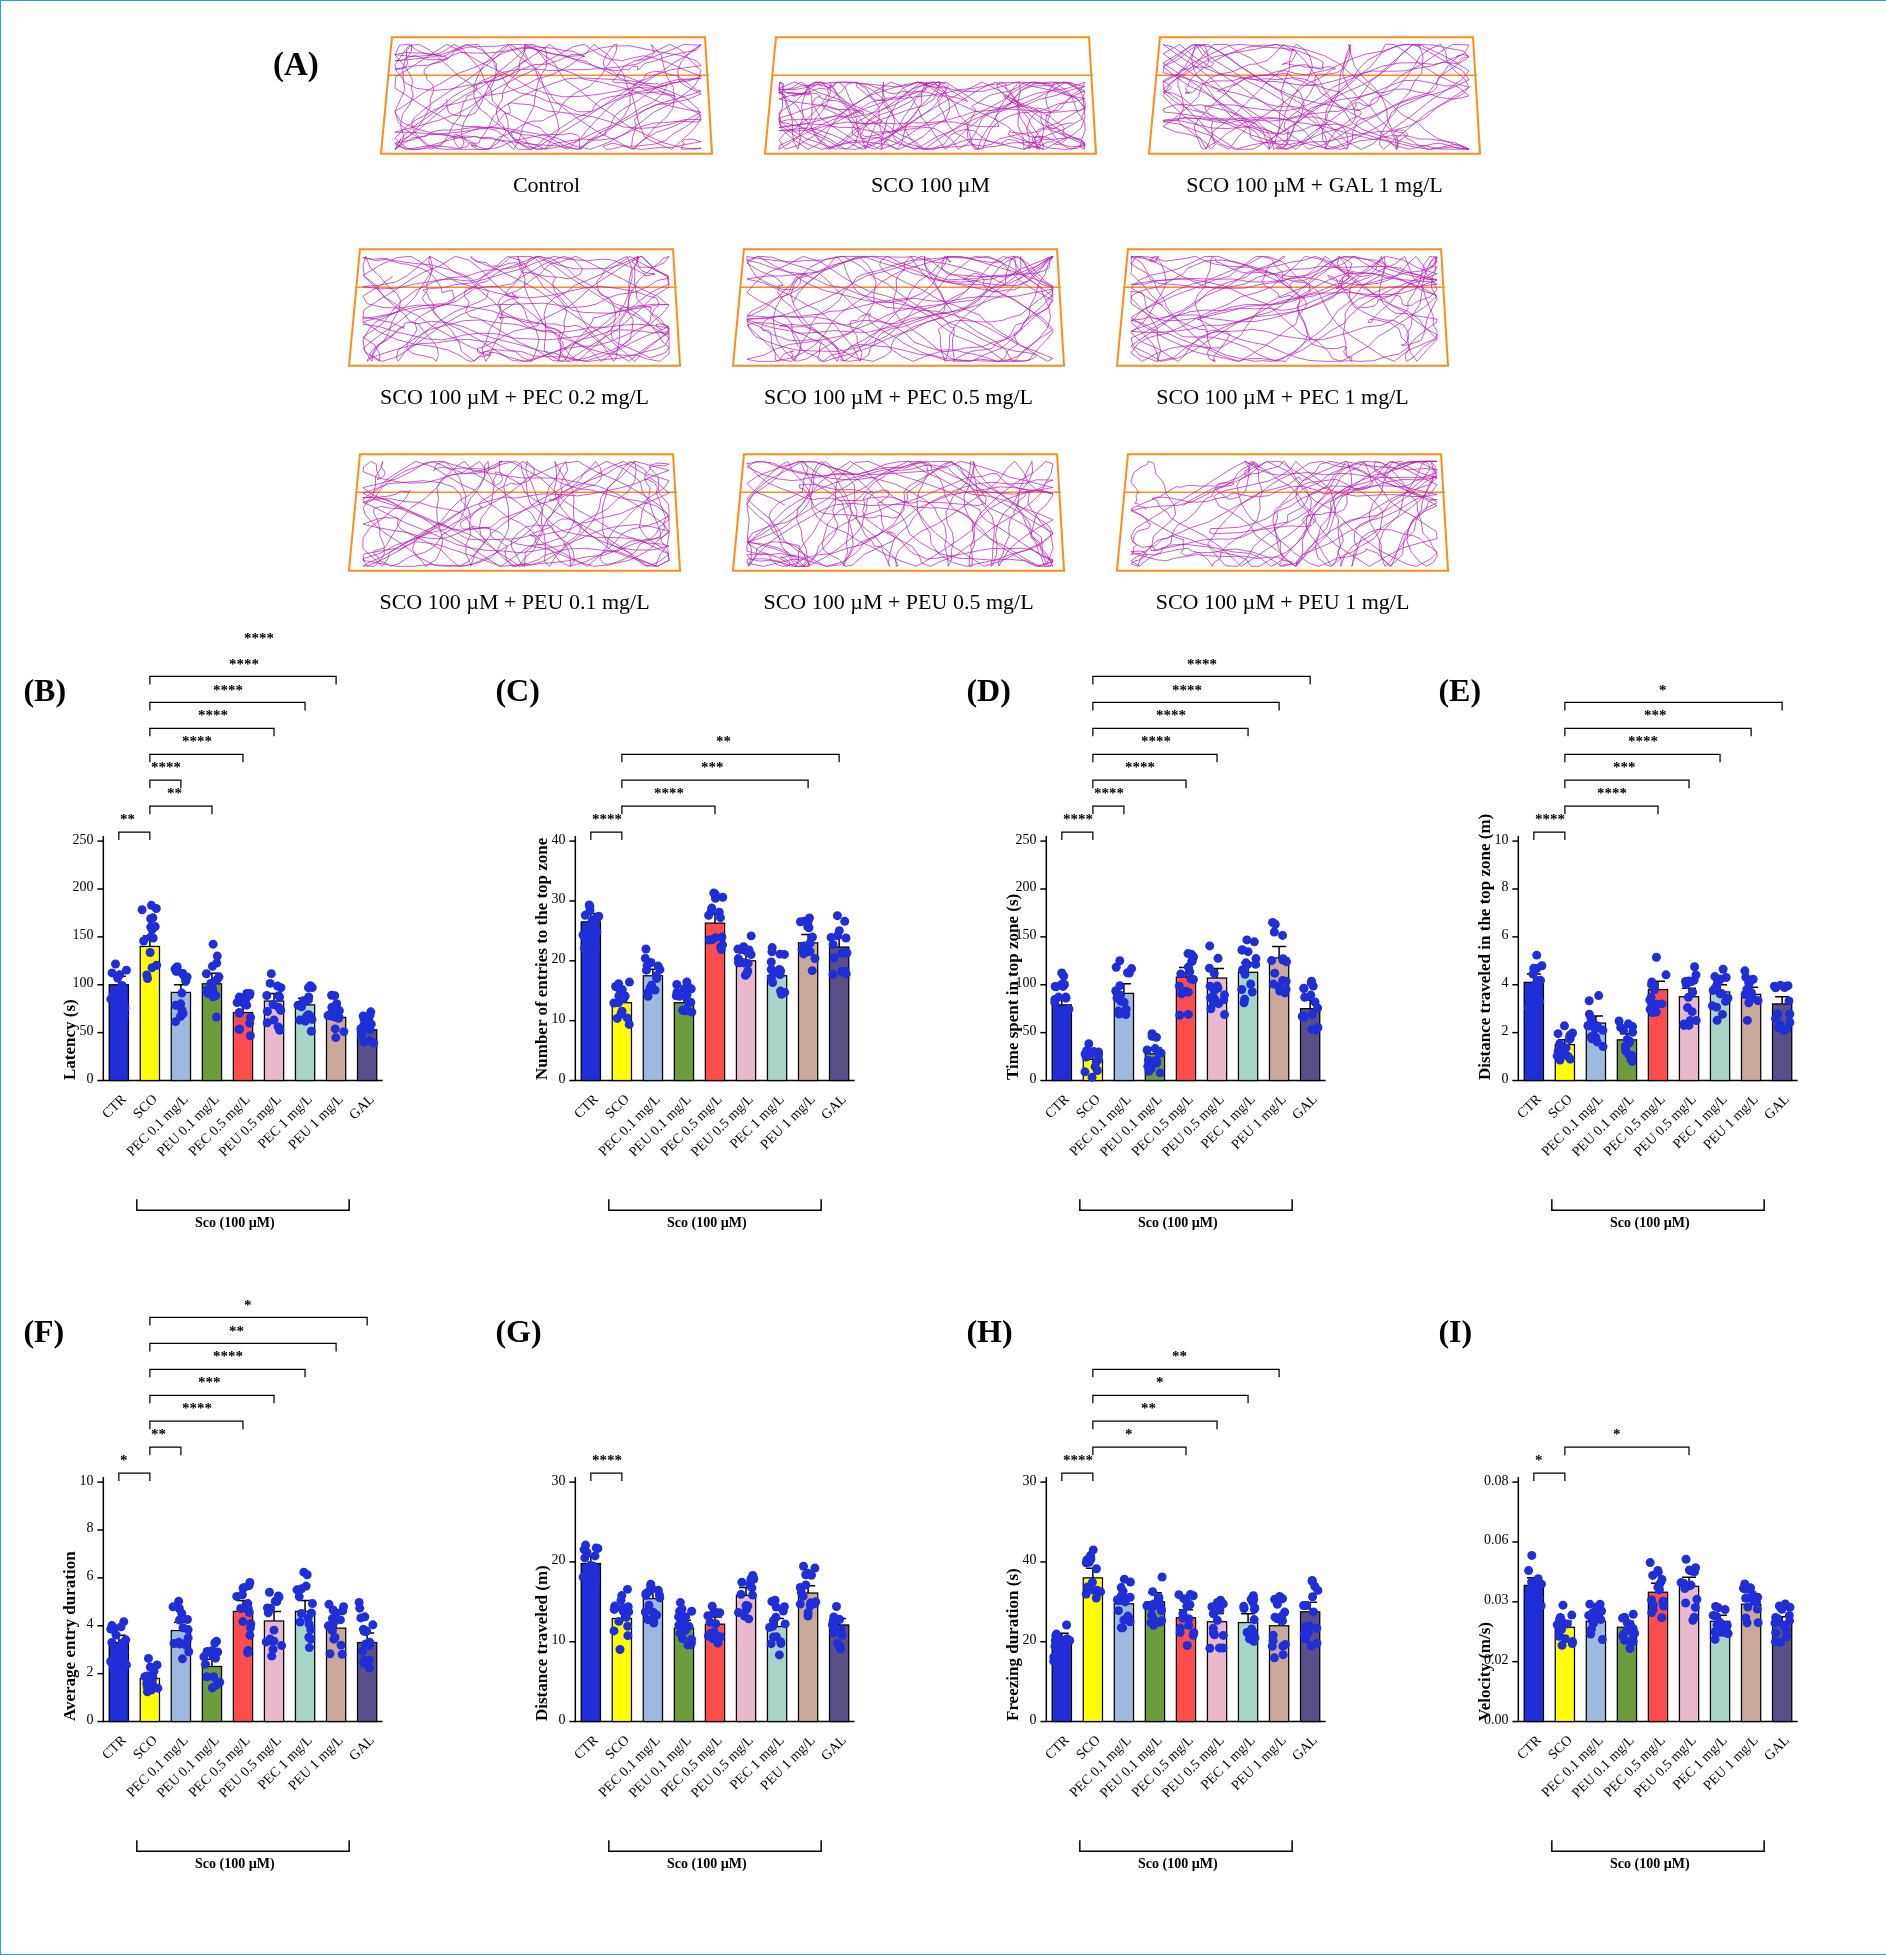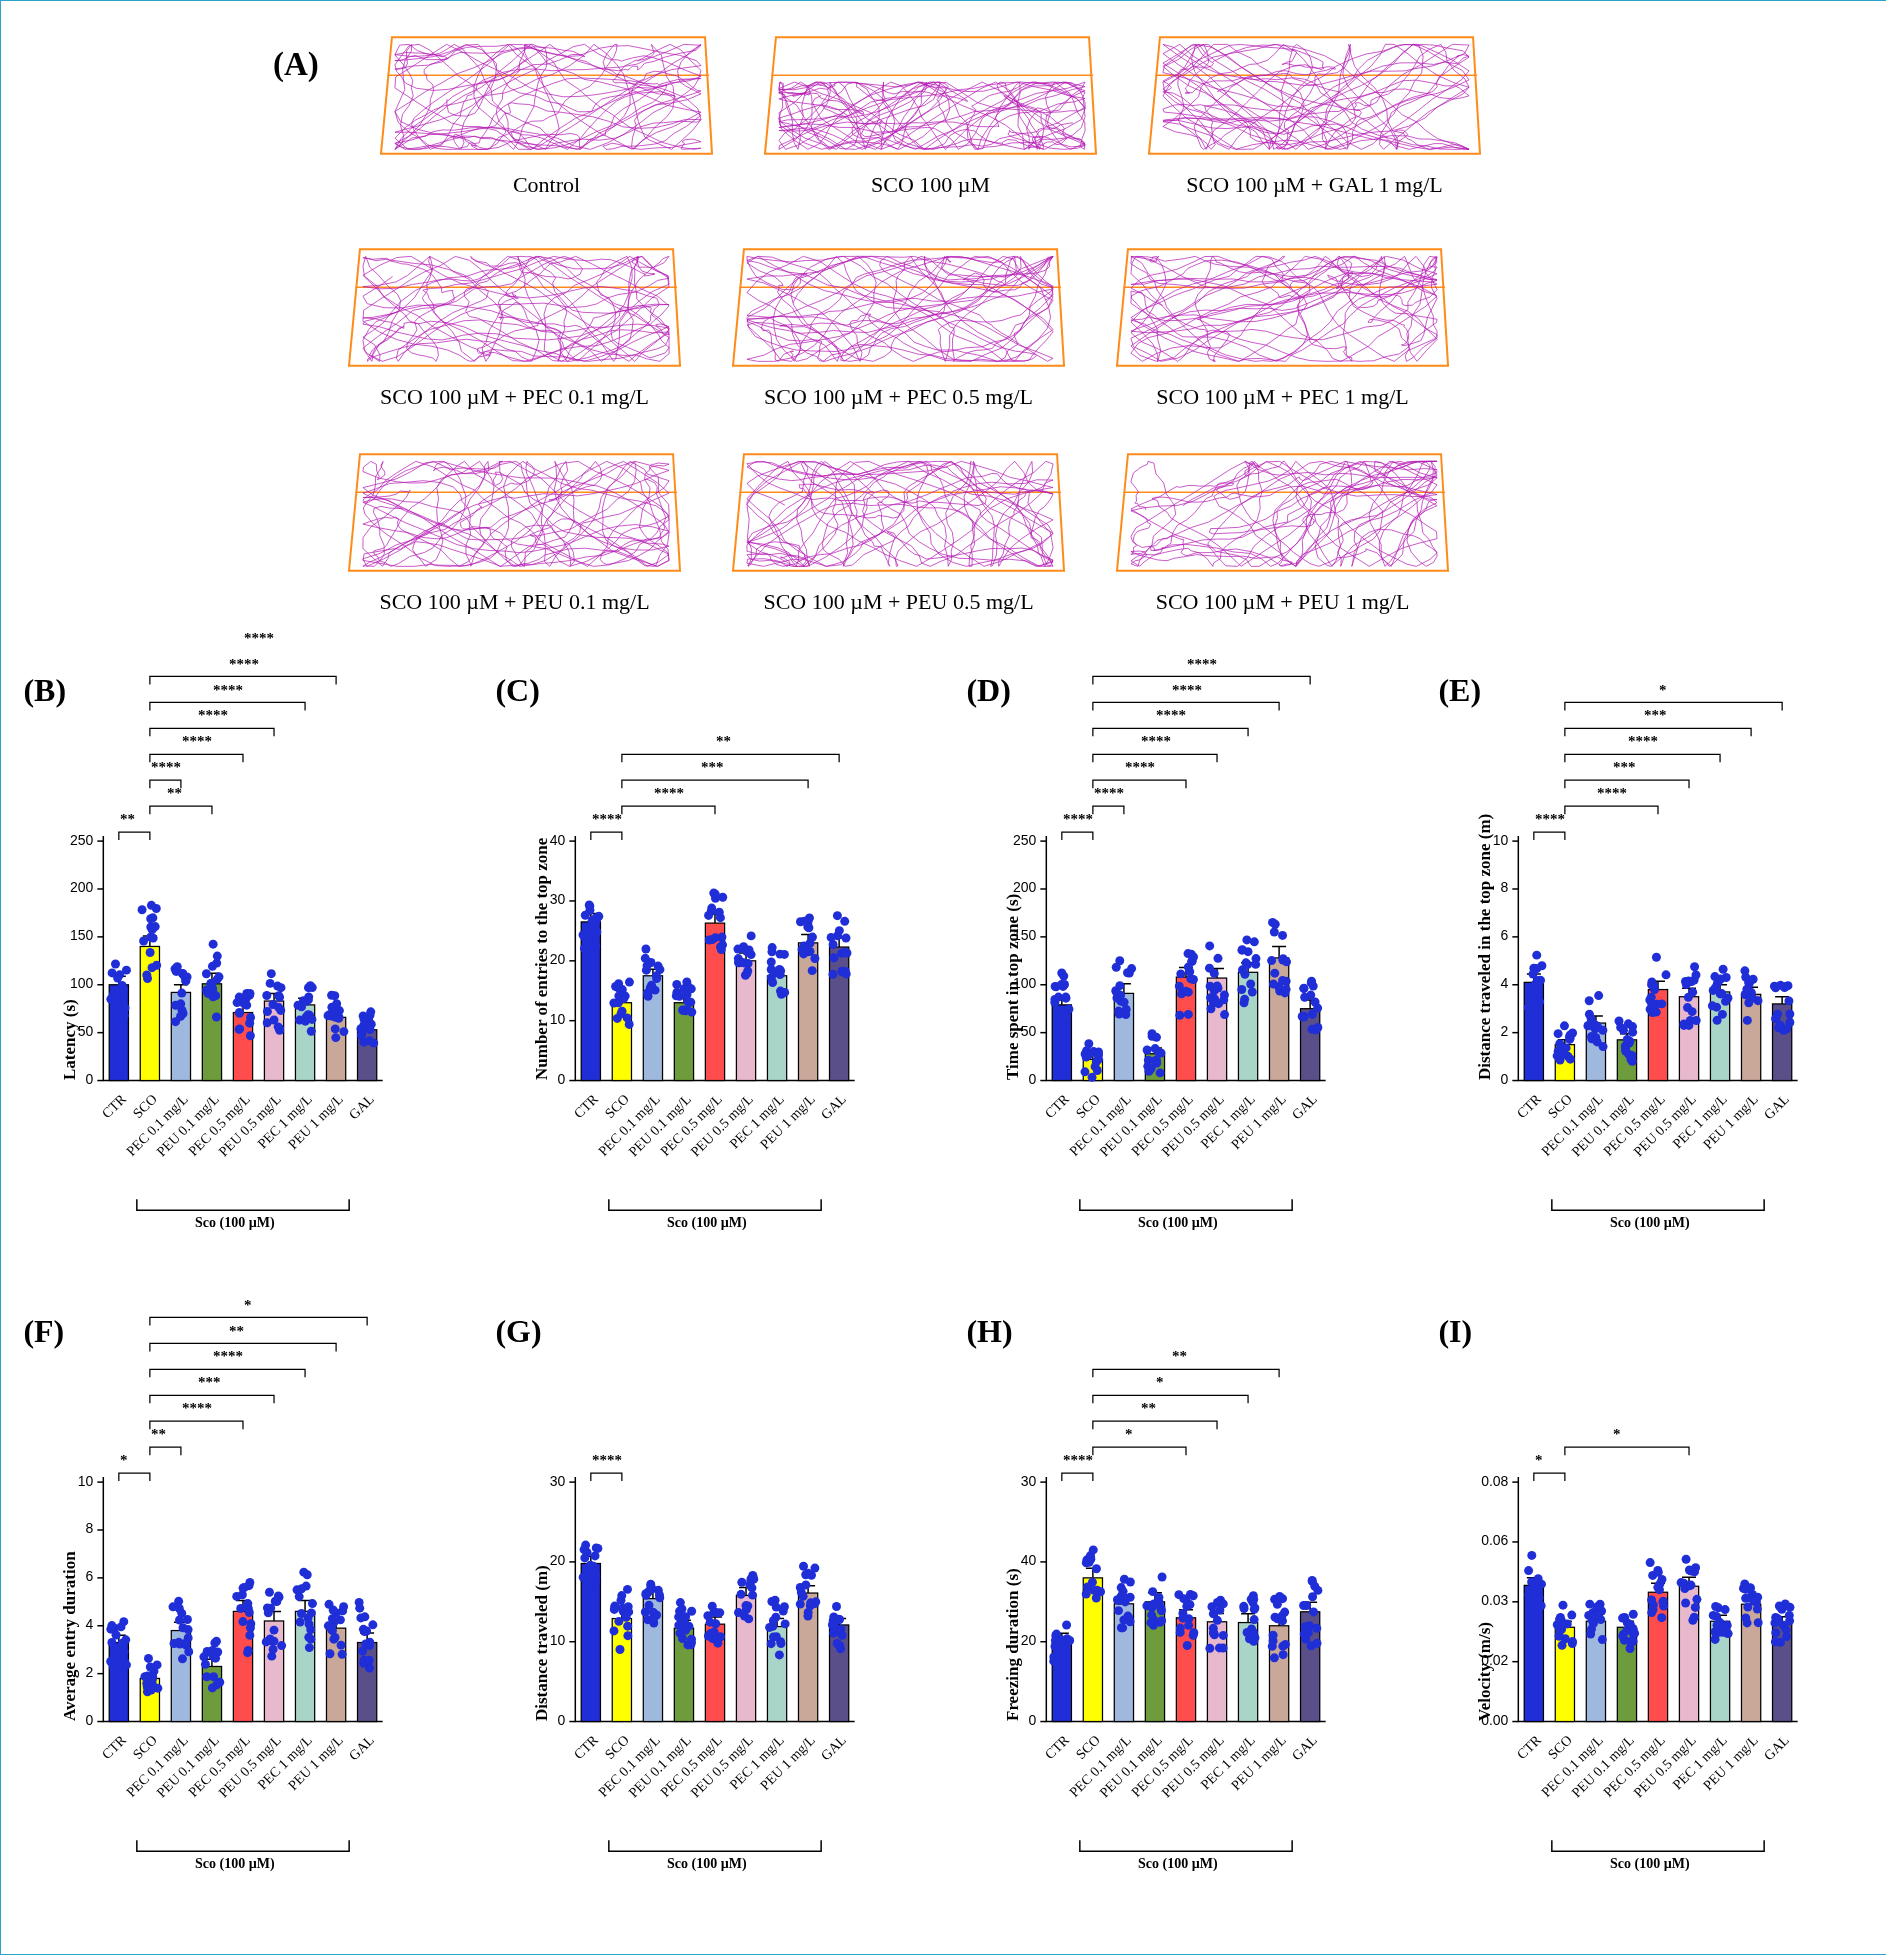--- a/index.html
+++ b/index.html
@@ -12,21 +12,21 @@
   .track-row{position:absolute;display:flex;gap:35px;}
   .track-cell{display:flex;flex-direction:column;align-items:center;justify-content:space-between;}
   .track-box{position:relative;width:349px;height:135px;background:#fff;}
   .track-caption{margin-top:9px;font-size:22px;font-family:"Liberation Serif",serif;white-space:nowrap;}
   .track-svg{display:block;}
   
   #charts{position:absolute;left:0;top:668px;width:1887px;height:1281px;}
   .chart-cell{position:absolute;}
   .chart-letter{position:absolute;font-weight:bold;font-size:32px;font-family:"Liberation Serif",serif;}
   .axis-title{position:absolute;font-size:17px;font-family:"Liberation Serif",serif;font-weight:bold;transform-origin:0 0;white-space:nowrap;}
-  .ytick{position:absolute;font-size:14px;font-family:Liberation Sans, sans-serif;text-align:right;white-space:nowrap;}
+  .ytick{position:absolute;font-size:14px;font-family:Liberation Serif, serif;text-align:right;white-space:nowrap;}
   .xlab{position:absolute;font-size:14px;font-family:"Liberation Serif",serif;white-space:nowrap;transform-origin:100% 50%;transform:rotate(-45deg);text-align:right;}
   .grp-label{position:absolute;font-size:14px;font-weight:bold;font-family:"Liberation Serif",serif;white-space:nowrap;}
   .sig{position:absolute;font-size:15px;font-family:"Liberation Serif",serif;font-weight:bold;white-space:nowrap;}
 </style>
 </head>
 <body>
 
 <div id="page">
 
   <div id="panelA">
@@ -65,21 +65,21 @@
       </div>
     <div class="track-row" id="rowA2" style="left:339px;top:239px;">
         <div class="track-cell">
           <div class="track-box">
             <svg width="349" height="135" class="track-svg" viewBox="0 0 700 270">
               <polygon points="40,18 668,18 682,252 18,252" fill="none" stroke="#ff8c1a" stroke-width="4"></polygon>
               <line x1="31" y1="94.5" x2="676" y2="94.5" stroke="#ff8c1a" stroke-width="3"></line>
               <path d="M114.6,144.0L81.9,154.5L50.0,162.6L46.0,168.4L80.0,173.8L114.0,184.3L148.0,191.9L175.3,198.1L204.7,200.1L221.2,197.0L246.1,190.7L280.1,186.4L314.1,187.7L348.1,196.4L382.1,198.2L416.1,200.0L448.5,196.7L482.5,192.1L512.7,180.3L536.1,172.3L548.3,163.4L560.2,152.0L562.0,141.1L564.4,136.3L575.3,135.2L583.4,134.7L600.4,130.7L616.3,133.1L624.5,136.1L622.1,145.1L625.1,148.0L623.2,151.4L623.0,161.0L610.5,173.0L591.3,189.2L570.1,207.3L547.6,226.9L524.3,243.0L501.3,221.1L467.3,203.8L441.9,193.8L420.7,180.4L400.0,159.6L373.5,138.4L346.6,116.4L325.7,100.6L304.3,81.8L284.2,59.8L259.5,40.4L231.1,32.4L202.5,50.4L168.5,63.9L143.8,77.8L114.2,97.5L80.2,118.6L47.4,140.6L46.0,162.6L80.0,184.6L114.0,199.3L148.0,208.4L182.0,212.4L216.0,220.3L239.7,230.7L253.8,240.1L261.6,243.0L268.0,242.0L279.9,234.1L296.6,230.6L301.8,224.1L303.4,225.3L301.4,229.1L300.7,232.8L295.6,229.2L282.5,226.7L276.6,219.3L264.2,215.1L243.5,204.9L220.2,192.3L186.2,173.1L155.2,151.1L124.5,136.6L90.5,114.6L69.1,92.6L46.0,70.6L80.0,50.2L114.0,34.7L142.5,32.4L176.5,52.7L206.8,70.2L240.8,86.2L274.8,95.7L308.8,104.3L342.8,112.4L376.8,116.0L410.8,112.6L438.6,107.8L457.6,102.8L489.1,95.9L523.1,92.7L557.1,96.9L591.1,102.6L618.4,112.0L635.1,116.2L639.7,126.1L638.5,131.7L631.2,137.4L625.2,149.9L631.7,155.0L644.7,166.6L659.6,175.3L660.0,191.8L660.0,207.3L660.0,227.6L641.5,243.0L614.4,237.7L595.2,230.5L569.0,231.0L535.0,227.5L506.3,220.1L472.3,204.9L439.4,182.9L405.4,167.8L371.4,160.2L337.4,153.3L303.4,141.5L269.4,135.5L235.4,131.3L201.4,127.5L167.4,131.1L133.4,138.6L100.3,148.2L66.3,154.7L46.0,155.8L70.9,157.5L89.3,162.8L102.4,164.5L118.1,171.9L128.0,176.9L128.0,174.6L128.8,166.6L139.3,164.6L158.3,167.5L181.7,162.5L214.3,165.4L248.3,173.7L278.6,187.3L308.9,196.9L336.8,204.0L367.4,211.5L397.2,221.0L431.0,226.9L465.0,239.0L499.0,243.0L527.9,239.4L561.9,236.8L585.0,231.3L613.2,223.6L634.9,218.4L652.6,210.9L660.0,195.3L626.0,173.3L592.0,151.3L558.0,136.3L524.0,115.4L490.0,93.4L456.0,71.4L426.4,49.4L393.3,32.4L359.3,47.0L326.2,58.8L305.9,71.6L295.8,82.2L278.9,86.4L270.1,94.6L253.9,97.9L249.7,104.4L249.3,112.1L259.2,123.8L256.3,131.6L252.1,142.8L259.9,153.2L277.5,156.6L295.9,167.0L325.2,183.7L359.2,204.9L393.2,219.7L427.2,241.7L461.2,243.0L495.2,236.0L520.4,227.4L542.6,221.4L565.6,211.6L581.3,200.2L585.7,181.1L588.1,160.5L577.6,141.4L579.3,119.4L580.2,97.4L586.0,75.4L585.1,53.4L575.6,32.4L553.8,42.9L533.8,55.4L523.4,73.5L514.7,84.4L518.5,100.2L523.0,109.8L539.4,115.7L547.5,128.5L552.7,144.9L551.1,162.2L543.6,184.2L546.4,198.9L555.9,206.4L576.7,214.9L599.7,224.5L615.7,233.3L622.2,236.0L638.0,230.9L652.2,226.2L660.0,215.5L651.8,207.8L645.1,201.5L639.7,190.9L625.4,172.8L599.6,150.8L576.4,135.6L550.7,127.3L530.4,112.1L504.6,91.6L474.0,75.5L455.6,56.6L424.3,37.0L396.1,32.4L375.3,45.4L346.2,55.3L319.9,58.3L295.0,60.2L278.8,64.1L253.1,72.7L219.7,75.3L185.7,84.6L151.7,100.6L122.2,122.6L103.1,144.6L86.0,166.6L65.4,181.5L46.0,194.5L69.5,209.9L80.2,230.1L79.2,243.0L66.7,234.9L58.1,230.5L60.3,228.8L65.2,220.0L75.9,210.2L95.3,199.8L112.0,185.7L118.7,176.2L125.8,174.3L128.2,172.4L119.3,178.4L103.4,190.8L79.5,207.6L66.1,229.6L64.0,243.0L50.0,223.0L46.0,201.0L57.8,179.0L71.4,163.9L93.6,153.8L127.0,137.0L149.4,115.0L162.3,95.4L174.0,76.4L185.0,62.2L185.4,53.4L181.9,37.4L180.1,32.4L177.7,42.2L183.9,59.6L180.3,75.3L174.3,86.6L174.9,101.9L165.3,115.3L168.4,122.8L183.5,135.9L187.5,144.3L198.6,157.3L215.3,167.9L244.2,181.3L278.2,199.5L312.2,221.5L346.2,241.6L380.2,243.0L414.2,230.2L448.2,218.2L482.2,212.9L512.3,212.0L541.4,203.6L575.4,189.5L602.7,176.1L622.2,169.1L629.3,161.7L643.8,150.2L660.0,131.7L636.7,112.2L602.7,96.9L568.7,78.6L534.7,62.9L506.7,48.3L472.7,32.4L442.1,43.6L421.5,47.5L411.8,56.4L400.6,68.2L384.1,79.6L369.3,92.1L353.7,102.2L331.7,109.3L321.1,118.1L317.7,125.7L321.9,139.7L327.5,155.9L322.8,168.3L322.4,177.5L318.3,191.7L307.3,213.4L297.9,235.4L292.4,243.0L288.6,232.6L284.8,215.4L293.1,205.0L295.8,192.9L300.4,178.8L314.0,157.6L321.4,140.8L321.4,130.4L332.6,122.0L351.5,115.2L358.1,115.7L353.7,117.5L351.9,116.2L346.1,108.6L345.2,106.3L353.2,112.1L352.3,111.8L347.1,113.9L336.5,112.4L331.7,110.1L335.9,100.8L351.5,86.7L364.0,68.1L370.6,54.3L381.0,36.1L402.4,32.4L417.4,41.6L437.6,49.4L469.7,57.4L503.7,57.4L537.7,56.2L562.5,49.4L588.5,36.5L606.8,32.4L619.7,45.8L634.5,61.4L658.3,71.2L660.0,88.3L626.0,103.2L597.3,124.3L573.7,146.3L561.0,164.9L560.6,186.9L560.1,201.0L556.4,218.6L553.2,237.3L548.9,243.0L536.6,224.5L520.9,202.5L500.7,181.2L485.8,159.2L474.6,137.9L461.6,122.5L445.1,105.9L418.1,83.9L384.1,61.9L360.7,39.9L336.1,32.4L312.7,53.1L285.0,74.6L267.5,94.2L244.4,107.2L216.0,124.6L195.0,134.0L173.4,145.8L158.4,154.3L149.9,163.2L151.8,170.5L154.4,180.0L148.1,190.2L135.0,207.1L134.0,218.5L144.6,226.5L159.2,230.5L168.6,232.0L186.3,236.2L192.6,243.0L197.4,231.1L195.3,215.9L186.1,202.2L167.4,181.7L157.3,168.2L139.1,162.0L129.9,149.1L109.7,132.2L87.8,113.8L73.8,91.8L49.0,72.2L46.0,51.9L51.6,32.4L60.0,54.4L76.8,69.7L95.8,91.7L114.9,108.0L121.4,120.5L118.5,140.5L104.8,162.5L98.0,184.5L86.7,204.2L70.2,216.8L64.3,231.6L55.5,238.7L55.1,243.0L60.0,237.4L70.2,232.9L91.8,225.6L125.8,215.3L159.8,207.6L193.8,205.9L227.8,201.0L254.2,198.7L278.8,201.9L298.8,203.5L313.0,207.0L332.8,217.8L352.0,223.5L364.8,234.5L383.9,243.0L390.1,229.8L394.8,217.6L399.3,201.0L392.8,179.0L375.6,157.0L370.3,141.5L363.8,130.6L353.2,124.6L350.2,126.2L342.3,132.4L327.9,140.1L323.4,149.4L323.4,156.0L322.2,159.1L324.0,155.4L318.2,154.6L325.1,155.1L330.9,154.7L341.2,154.6L355.3,159.5L374.4,164.9L399.6,167.4L414.9,168.0L429.1,167.7L446.7,171.9L456.7,173.7L472.3,170.7L482.5,174.1L496.5,184.2L514.9,200.8L545.4,222.8L579.4,243.0L602.3,223.9L626.4,206.7L655.5,188.5L660.0,176.2L626.1,170.9L595.8,168.4L561.8,170.8L531.5,175.0L505.1,174.4L471.1,181.4L437.1,185.9L403.1,182.7L378.3,173.6L352.3,156.9L326.0,142.9L307.5,122.3L279.7,100.3L259.1,78.3L228.5,63.9L207.8,46.8L180.1,32.4L154.6,54.4L135.5,70.7L112.3,83.7L78.3,90.4L46.0,93.1L80.0,97.6L114.0,96.4L145.4,88.7L177.8,83.9L200.6,79.1L226.6,78.0L243.8,80.7L262.7,81.9L278.3,77.5L300.1,66.0L321.1,52.2L329.8,44.3L341.7,33.6L363.0,32.4L373.2,33.2L382.9,32.9L395.3,39.4L404.5,50.4L407.8,56.3L422.2,63.8L429.9,71.9L432.6,75.6L426.5,85.7L430.6,102.7L446.6,120.7L457.7,134.0L466.8,140.7L486.0,144.6L515.2,145.8L546.2,146.7L573.1,140.1L606.9,135.1L640.9,129.4L660.0,129.1L631.6,128.4L608.2,131.0L579.3,139.9L545.3,145.3L522.5,153.0L508.4,156.2L505.2,164.0L495.8,179.3L473.7,201.3L460.0,223.3L454.5,237.9L444.2,243.0L437.2,239.2L418.9,229.4L409.7,221.0L410.5,205.3L412.9,188.2L412.2,166.2L409.1,148.7L414.5,130.5L429.0,116.1L453.7,105.0L469.7,90.9L496.4,80.3L530.4,65.7L559.1,47.7L581.3,32.4L598.5,42.8L621.5,55.2L644.0,66.0L660.0,76.3L637.3,80.6L618.9,92.0L593.1,104.1L559.1,108.8L537.2,115.7L514.8,127.8L493.0,133.1L463.9,135.0L438.5,130.8L408.8,126.3L374.8,127.3L344.4,129.0L310.9,128.9L276.9,136.4L242.9,149.0L208.9,168.8L177.6,190.1L147.9,212.1L113.9,234.1L84.5,243.0L54.8,227.2L46.0,216.7L67.1,200.1L90.3,182.7L112.9,167.7L134.5,150.6L145.8,140.8L166.1,136.7L186.4,135.2L213.8,129.4L234.3,121.9L256.0,106.6L268.5,97.9L291.4,93.6L319.5,92.3L344.0,87.4L361.8,75.0L385.2,61.9L407.1,49.1L427.0,40.0L448.9,32.4L469.1,38.4L479.9,50.8L486.3,57.5L481.6,68.3L464.6,76.5L457.3,77.6L438.9,74.1L413.9,72.8L396.4,69.1L377.8,64.5L366.0,65.8L361.6,59.4L360.5,54.8L358.4,48.8L353.6,44.9L339.3,46.3L323.1,51.8L301.9,51.8L293.0,45.0L277.3,42.8L263.4,36.6L262.4,32.4L271.0,41.3L289.7,48.6L314.7,57.9L335.6,68.8L366.1,83.3L400.1,102.1L428.8,124.1L462.6,146.1L496.6,168.1L530.6,190.1L553.7,211.0L577.0,229.4L591.0,243.0L607.5,224.4L636.1,202.4L660.0,180.4L642.6,158.4L622.5,144.2L609.1,132.0L595.6,118.1L594.5,104.5L590.6,84.2L591.4,66.0L590.7,53.3L598.0,37.7L597.9,32.4L596.4,45.9L583.7,63.2L579.5,85.2L579.3,107.2L570.1,129.2L549.4,151.2L523.7,173.2L496.9,191.6L468.6,209.1L435.0,221.6L401.0,234.3L370.2,243.0L336.2,234.0L312.2,225.9L292.0,223.5L278.5,226.7L275.8,224.2L276.4,217.2L287.8,214.5L301.1,207.2L315.1,200.9L330.4,190.9L350.8,181.8L376.7,176.9L393.0,171.7L397.0,171.5L397.5,163.9L410.0,156.9L433.4,145.7L461.0,131.7L485.6,111.7L504.8,93.2L536.1,72.7L570.1,50.7L604.1,32.4L626.3,54.4L656.5,71.6L660.0,93.6L626.0,115.6L603.0,137.6L578.3,159.6L553.3,181.6L524.2,198.7L496.2,215.5L478.4,227.9L455.6,243.0L442.2,223.0L441.4,201.0L450.9,179.0L449.1,163.5L454.9,145.5L451.5,133.6L436.1,114.1L409.2,95.5L394.0,73.5L376.5,59.1L362.4,49.3L356.4,32.4L361.5,48.3L365.7,60.3L371.3,78.5L370.1,92.1L377.3,112.6L390.1,134.6L400.7,153.6L407.1,167.2L413.8,175.3L429.8,177.0L441.2,182.4L442.4,185.9L439.4,193.3L437.2,199.6L444.8,212.5L441.4,230.0L437.5,243.0L443.5,225.2L461.4,209.3L484.4,198.9L501.1,195.0L526.1,187.8L540.5,182.2L563.8,179.7L583.8,180.6L608.5,182.8L626.7,185.9L647.9,184.9L658.1,183.8L660.0,189.5L647.8,187.4L643.5,178.5L636.3,174.6L633.5,169.6L642.9,167.8L660.0,173.2L639.8,182.1L615.2,191.5L583.6,206.1L556.3,221.2L522.3,233.6L489.9,243.0L455.9,234.5L421.9,233.6L387.9,232.1L364.1,223.1L330.1,221.6L306.9,218.9L292.1,223.1L276.5,234.7L269.5,243.0L260.7,235.8L243.5,222.7L238.9,204.6L224.6,182.6L203.2,160.6L188.9,144.3L187.1,128.5L178.7,116.9L175.8,107.5L166.0,100.3L168.9,99.3L182.0,96.7L204.7,95.7L230.3,89.1L261.9,85.9L293.2,77.5L327.2,67.4L361.2,58.1L394.7,44.1L428.7,32.4L462.7,38.7L496.7,41.3L524.6,38.1L543.5,39.2L567.2,47.2L587.7,56.1L605.2,65.6L611.3,67.6L610.9,71.7L621.4,70.4L629.3,68.2L626.6,68.4L630.3,67.7L631.7,67.7L620.7,66.8L605.8,61.9L599.5,54.0L594.9,38.5L598.2,32.4L589.7,36.5L585.4,43.9L590.8,47.2L599.5,54.3L609.8,53.9L628.1,55.0L637.9,50.8L650.2,45.1L660.0,32.4L647.4,37.2L640.3,45.3L623.7,58.4L599.7,79.4L585.5,101.4L579.1,119.2L576.5,137.7L561.0,159.7L540.6,181.0L521.9,203.0L496.3,225.0L476.6,243.0L458.5,227.4L448.5,213.8L446.0,204.2L432.4,189.8L426.1,181.9L410.9,180.6L401.0,181.1L383.8,177.8L356.7,169.5L340.3,167.9L314.0,165.2L282.4,159.8L248.4,161.6L214.4,170.3L180.4,179.0L157.1,192.3L131.2,210.1L116.3,220.8L113.1,236.9L116.9,243.0L129.3,224.8L147.6,207.6L165.5,187.6L194.3,165.6L226.9,145.1L260.9,131.0L282.4,122.2L293.4,116.4L297.6,102.9L289.2,95.3L276.1,89.3L262.9,76.7L246.8,68.9L217.6,58.7L183.6,49.7L149.6,46.7L119.1,42.3L91.9,38.4L71.7,41.1L57.2,37.2L46.0,35.0L65.7,38.1L86.5,36.7L94.5,36.3L101.3,41.9L113.9,44.4L123.3,47.3L134.9,48.2L154.4,53.9L168.7,58.9L184.1,68.4L192.8,79.7L196.8,85.7L203.6,96.2L204.1,103.6L204.5,105.2L216.6,101.8L226.2,100.7L225.9,105.1L228.9,115.1L228.8,119.9L217.0,127.3L201.2,130.3L183.4,131.6L156.5,130.0L122.5,136.0L88.5,135.4L54.5,127.4L46.0,112.1L80.0,91.2L105.5,73.0" fill="none" stroke="#b51ab5" stroke-width="1.6" stroke-opacity="0.9"></path>
             </svg>
           </div>
-          <div class="track-caption">SCO 100 µM + PEC 0.1 mg/L</div>
+          <div class="track-caption">SCO 100 µM + PEC 0.2 mg/L</div>
         </div>
         <div class="track-cell">
           <div class="track-box">
             <svg width="349" height="135" class="track-svg" viewBox="0 0 700 270">
               <polygon points="40,18 668,18 682,252 18,252" fill="none" stroke="#ff8c1a" stroke-width="4"></polygon>
               <line x1="31" y1="94.5" x2="676" y2="94.5" stroke="#ff8c1a" stroke-width="3"></line>
               <path d="M138.2,125.6L147.6,108.4L166.3,86.4L194.7,64.4L227.8,47.8L261.8,36.9L295.8,32.4L326.1,40.0L357.0,51.8L390.6,63.6L415.1,77.6L449.1,84.5L483.1,91.2L516.2,97.9L550.2,104.5L577.4,117.3L606.4,135.4L640.4,157.4L660.0,179.4L633.5,196.8L613.4,214.1L588.3,233.2L562.6,243.0L532.7,221.0L498.7,204.8L464.7,191.8L439.2,174.1L414.7,154.0L387.6,139.3L358.7,123.6L327.4,112.4L293.4,103.4L259.4,87.1L225.4,65.1L193.2,43.1L159.2,32.4L125.2,50.5L91.2,63.4L65.4,83.0L46.0,105.0L68.3,120.3L95.0,132.7L121.1,150.7L135.6,167.4L137.7,189.4L148.0,211.4L165.6,226.1L185.2,233.1L198.9,243.0L215.1,230.4L240.4,225.1L254.9,213.4L278.4,200.8L309.3,182.5L343.3,164.8L374.6,151.1L403.2,137.6L436.8,129.9L458.4,115.7L482.4,104.2L495.5,92.0L501.7,84.9L497.2,84.5L484.6,78.6L479.5,79.3L483.9,76.7L499.0,68.3L504.3,65.9L514.9,69.5L521.8,80.9L519.6,88.2L528.2,100.0L542.0,103.9L565.3,100.0L583.5,99.5L593.4,94.0L599.0,85.8L613.9,79.7L628.0,67.4L641.9,50.7L649.2,34.8L660.0,32.4L653.2,41.7L652.9,53.1L644.0,60.5L627.0,66.0L603.5,67.5L570.4,69.7L536.4,71.2L502.4,77.4L472.6,78.4L449.4,79.9L429.6,73.8L404.4,60.6L382.4,54.1L353.9,45.6L337.2,36.7L326.8,32.4L314.2,41.3L312.3,50.9L320.2,61.5L338.1,71.4L368.6,86.9L399.0,100.3L430.5,119.1L464.5,131.4L489.8,141.0L513.2,150.2L523.7,162.2L528.6,166.5L536.7,169.6L539.5,174.0L555.2,185.1L574.0,196.0L593.1,209.0L622.7,227.4L649.0,243.0L660.0,237.0L626.0,223.2L592.0,210.6L558.0,191.6L524.0,172.4L491.9,159.3L459.3,149.8L425.3,142.6L401.1,140.9L367.1,136.6L344.6,136.5L325.4,134.6L316.6,130.3L300.9,124.8L285.0,114.2L264.7,101.2L256.0,85.3L245.3,63.3L240.4,46.5L224.9,32.4L209.3,51.8L184.2,73.8L154.1,95.8L127.0,110.1L102.9,117.1L79.9,130.3L56.9,141.5L46.0,151.0L73.8,153.2L90.4,154.8L105.7,163.5L126.3,172.3L142.8,184.1L162.3,190.9L180.0,200.4L201.8,210.2L211.0,221.9L221.2,235.2L227.2,243.0L231.3,230.8L225.2,212.1L207.9,196.6L178.7,180.5L156.9,166.6L146.1,151.0L137.5,135.8L117.5,119.2L107.6,104.2L110.1,96.4L110.1,90.3L118.5,91.1L115.9,85.7L100.5,72.5L72.1,62.1L46.0,45.7L68.0,32.4L101.1,51.3L135.1,67.0L169.1,87.7L201.3,101.1L235.3,108.7L267.1,116.9L290.0,121.8L309.1,123.1L334.8,120.7L357.5,117.6L384.4,116.8L418.4,122.3L452.4,122.5L486.4,115.8L520.4,112.6L554.4,114.3L588.4,112.1L622.4,105.0L656.4,98.7L660.0,95.2L636.2,88.1L624.6,77.5L612.7,64.3L604.4,50.3L598.7,39.2L594.2,32.4L595.8,53.5L584.5,73.7L564.5,87.3L536.4,107.9L513.8,129.9L489.3,147.3L465.5,169.3L452.6,191.3L452.6,213.3L447.4,231.7L443.7,243.0L437.0,224.9L433.7,207.8L434.1,191.1L429.8,179.3L437.1,173.2L451.8,165.3L467.1,160.7L486.5,161.4L513.5,163.9L536.0,163.9L558.2,160.8L578.4,153.8L595.3,149.8L608.2,138.2L630.4,120.4L656.4,102.6L660.0,92.0L638.9,82.7L624.2,70.5L611.8,59.4L603.3,46.2L589.5,32.4L566.8,42.6L551.2,55.3L538.7,71.9L530.9,93.8L513.4,115.8L483.4,134.9L449.9,146.0L415.9,149.8L381.9,160.5L349.4,171.1L315.4,178.3L287.8,185.1L253.8,184.0L219.8,181.2L187.9,185.0L153.9,186.7L131.0,181.8L97.0,175.6L72.1,168.3L46.0,159.3L76.2,156.1L110.2,152.7L144.2,155.4L178.2,153.6L212.2,159.1L241.9,171.2L271.2,177.9L294.1,192.6L322.6,205.8L338.3,220.6L358.3,233.9L379.7,243.0L407.1,231.8L430.7,224.2L454.2,222.7L484.5,216.0L518.5,213.7L539.9,204.3L564.7,199.4L587.8,186.8L607.5,168.5L625.5,151.8L649.5,135.5L660.0,113.5L631.2,91.5L606.9,75.4L590.3,57.2L580.1,37.9L559.9,32.4L533.2,50.8L514.8,72.8L492.6,94.8L473.2,113.2L444.6,130.4L428.0,146.9L401.4,158.5L382.2,164.5L362.1,173.2L335.9,177.2L315.8,186.5L304.9,198.6L302.3,206.4L293.4,216.4L289.8,230.2L275.6,239.6L252.0,243.0L241.2,241.2L234.3,240.9L235.2,233.5L239.3,226.9L253.8,214.2L273.2,209.2L296.7,211.3L330.7,214.3L357.7,220.0L391.7,229.0L420.6,231.2L446.0,237.8L478.6,240.6L512.6,241.9L545.9,243.0L570.6,243.0L594.9,243.0L611.8,241.0L618.1,231.9L628.5,219.1L646.2,200.7L660.0,183.7L638.7,161.7L616.8,142.9L585.6,120.9L555.8,106.4L537.0,95.5L517.8,89.4L488.2,88.5L456.5,85.6L430.6,79.9L415.2,66.7L402.5,50.1L402.4,32.4L402.4,44.0L406.7,61.1L422.3,83.1L430.2,100.2L441.5,122.2L458.8,144.2L479.0,162.8L509.2,184.8L542.3,202.4L565.0,219.6L575.0,238.4L582.8,243.0L600.9,221.0L629.7,199.0L648.5,177.0L655.0,155.0L651.0,133.0L642.9,114.7L634.9,95.5L614.7,80.2L602.3,72.0L577.2,61.7L553.2,55.2L522.8,45.9L488.8,35.5L454.8,32.4L423.2,41.0L389.2,51.6L362.9,58.1L340.2,69.4L315.2,84.2L293.0,106.2L267.5,123.0L235.4,145.0L215.1,166.9L201.6,188.9L181.3,210.9L157.6,226.3L135.2,236.0L101.5,243.0L67.5,243.0L46.0,238.9L80.0,230.6L104.4,218.0L132.1,208.9L155.3,206.2L187.8,201.2L214.8,196.2L233.6,192.5L240.6,188.4L252.4,187.4L259.0,180.0L276.4,165.1L289.5,143.4L300.8,125.7L300.5,107.5L305.3,85.5L297.6,63.5L286.8,48.1L269.3,32.4L249.6,40.9L220.3,54.3L186.3,64.1L152.3,67.8L118.3,71.7L84.3,71.9L58.2,75.9L46.0,77.9L80.0,85.8L114.0,101.2L148.0,118.9L170.0,132.2L187.8,139.3L204.4,152.5L224.8,172.7L241.9,194.7L260.5,216.7L270.3,238.7L273.1,243.0L276.7,225.4L267.8,207.0L266.3,191.3L257.0,179.4L252.4,167.5L255.9,161.8L267.7,160.7L273.0,152.9L288.5,148.0L294.5,148.6L289.8,154.4L294.0,163.9L310.8,177.3L331.3,188.7L346.4,196.2L361.3,207.1L373.5,213.3L395.2,224.1L423.6,234.0L445.0,241.1L472.9,243.0L494.3,242.2L513.4,238.6L535.6,241.0L550.5,243.0L563.8,235.5L568.9,221.9L581.6,213.3L589.0,209.2L587.2,203.5L582.2,191.6L582.5,186.1L585.3,185.5L594.8,180.4L600.1,168.4L612.6,149.9L613.8,131.9L624.4,112.2L629.9,90.2L643.9,68.2L650.9,46.2L660.0,32.4L644.7,47.5L621.1,67.1L609.9,82.7L589.3,90.6L573.4,91.1L552.1,89.8L521.2,86.4L487.2,77.9L453.2,66.8L431.1,54.5L412.0,37.4L394.9,32.4L375.8,45.3L346.9,54.9L318.9,63.2L284.9,71.6L257.6,86.5L228.8,104.7L194.8,120.9L160.8,134.2L135.9,145.3L111.0,152.1L82.4,157.4L48.4,157.6L46.0,162.7L68.9,172.5L88.2,184.3L100.9,190.8L112.2,193.8L128.5,200.5L155.9,202.2L174.1,199.2L188.7,200.7L196.2,203.6L192.0,212.8L191.6,226.5L187.6,236.7L192.1,242.0L202.6,243.0L225.5,235.5L257.2,227.2L291.2,215.5L312.5,204.9L342.6,191.4L376.6,180.3L407.8,163.4L441.8,154.6L475.2,142.0L509.2,122.1L530.3,100.7L562.6,78.7L596.6,57.3L630.6,43.5L660.0,32.4L626.0,52.3L593.7,65.5L559.7,72.4L525.7,72.9L499.4,72.2L471.5,69.6L452.0,69.6L441.5,62.6L436.2,54.4L441.1,38.4L442.5,32.4L446.3,37.8L450.8,40.7L455.6,43.4L451.6,43.6L451.7,41.5L449.5,38.9L448.7,32.4L443.5,47.7L429.0,65.9L419.5,86.7L397.9,106.0L369.8,118.4L335.8,124.2L301.8,125.6L267.8,134.2L234.0,141.7L210.4,142.9L198.4,148.2L176.7,149.7L151.1,153.2L117.1,152.4L95.1,154.0L79.8,163.2L74.8,176.1L78.2,181.6L89.1,180.2L92.0,183.7L94.7,193.0L95.5,209.1L102.9,227.1L102.7,239.9L109.5,243.0L119.8,229.0L136.1,222.2L139.4,222.6L133.9,224.4L138.5,230.0L135.2,236.4L141.4,243.0L145.9,232.7L154.2,219.1L151.4,202.0L140.9,185.7L128.6,174.6L123.4,169.8L112.7,171.6L112.1,172.5L122.9,170.8L135.0,168.9L159.4,171.5L191.8,166.4L213.3,166.8L224.1,167.2L246.2,170.3L260.2,165.9L276.2,161.3L291.7,161.2L305.7,162.5L328.6,167.1L344.2,167.6L356.4,164.5L374.5,157.1L404.8,153.9L437.0,146.3L471.0,141.1L505.0,131.4L537.1,118.6L563.4,109.0L581.2,91.7L596.5,72.5L623.1,55.0L647.8,39.4L660.0,32.4L633.9,52.7L601.5,73.0L570.9,87.2L536.9,96.5L513.7,111.0L499.6,120.3L473.5,123.4L439.9,128.0L414.8,131.0L383.5,134.6L349.5,141.8L326.0,151.2L296.0,166.1L264.3,178.7L230.9,197.4L196.9,217.9L166.0,237.9L145.7,243.0L120.4,221.0L105.4,199.0L101.1,178.5L98.7,156.5L104.3,134.5L114.7,116.7L130.9,104.1L135.4,93.3L141.4,78.9L148.8,70.6L161.0,67.4L160.7,66.8L164.7,67.2L167.0,67.7L162.4,69.5L149.2,75.6L140.6,89.0L134.2,109.8L140.1,130.7L151.8,147.4L166.1,167.4L190.4,184.7L208.7,203.2L234.7,220.5L265.5,237.1L299.5,243.0L322.6,232.6L335.3,222.5L335.7,211.2L341.9,197.6L356.0,187.8L381.1,173.1L411.1,163.2L432.6,155.3L441.4,141.8L444.0,126.0L435.0,104.5L416.9,82.5L395.7,63.3L382.2,45.1L374.9,32.4L362.5,45.1L362.0,51.7L361.5,59.4L349.4,71.1L345.2,81.0L346.4,98.6L339.6,120.6L341.2,142.6L354.6,161.5L375.7,178.2L401.1,195.7L427.2,217.7L461.2,239.7L495.2,243.0L526.3,228.3L557.1,216.2L579.3,197.2L593.3,179.4L608.0,157.4L634.7,135.4L656.9,113.4L660.0,95.5L635.3,82.3L601.3,70.2L570.4,51.7L536.4,36.2L502.4,32.4L478.9,50.3L448.6,72.3L431.2,94.3L402.1,116.3L386.0,132.6L370.1,150.9L350.3,172.9L326.9,191.9L292.9,207.5L258.9,217.4L224.9,223.3L202.9,222.6L174.7,222.1L144.0,220.2L114.5,213.0L88.8,203.9L62.8,193.2L49.8,176.1L46.0,155.1L80.0,137.7L106.6,115.7L127.1,95.0L151.2,74.6L173.0,54.4L205.8,37.8L239.8,32.4L273.8,51.6L298.7,73.0L327.0,87.3L350.7,106.1L382.1,128.1L416.1,145.8L448.6,163.9L482.6,179.1L516.6,198.2L550.6,213.8L584.6,222.6L610.6,225.9L624.3,229.1L626.4,231.7L619.3,237.8L602.1,242.4L581.0,240.8L564.7,240.3L547.9,243.0L535.1,238.4L510.7,230.7L482.3,225.3L461.3,219.9L429.2,220.5L406.0,213.6L381.3,204.6L365.5,188.0L342.4,173.1L308.4,159.5L278.8,145.2L260.9,132.2L245.9,116.5L222.2,96.6L206.2,79.4L188.9,64.7L160.1,54.8L126.1,44.8L96.8,34.1L69.0,32.4L46.0,40.8L67.5,44.7L94.4,54.6L128.4,63.9L157.5,67.6L181.5,77.1L206.9,89.7L240.0,95.7L274.0,109.4L303.5,116.8L328.1,123.6L355.3,128.3L373.8,132.9L397.6,137.1L413.8,143.9L436.5,154.5L447.5,165.2L453.9,174.4L460.7,176.0L461.9,185.6L458.4,198.2L458.6,218.4L462.2,240.4L459.7,243.0L468.9,235.7L489.0,225.5L503.9,221.1L519.7,220.2L536.1,217.4L539.7,215.5L544.4,207.9L559.8,200.8L574.5,190.6L578.7,182.1L584.6,170.6L601.2,164.9L619.5,152.2L648.9,137.1L660.0,120.6L632.4,105.8L599.3,85.6L574.4,63.6L557.2,43.7L529.3,32.4L500.2,36.2L466.6,35.0L445.1,32.4L433.0,46.6L417.1,65.0L390.9,81.9L373.5,103.9L363.7,125.9L344.7,146.7L321.6,168.7L301.9,190.7L277.5,212.7L253.5,234.7L240.4,243.0L231.5,225.0L215.4,205.2L200.7,193.3L179.8,179.7L160.5,173.5L128.4,174.1L94.4,166.9L63.0,165.0L46.0,170.4L59.0,182.3L78.8,200.6L97.1,217.9L113.7,239.9L134.8,243.0L150.4,227.9L155.2,206.0L171.5,184.0L175.9,166.4L189.1,149.1L212.4,136.4L232.2,119.1L240.7,102.2L256.0,89.7L265.6,74.7L282.1,67.6L310.1,60.8L344.1,49.5L378.1,40.1L412.1,38.1L439.7,35.2L473.7,32.4L507.7,40.5L536.3,44.7L554.3,43.6L568.5,34.5L582.8,32.4L584.5,44.9L586.4,61.2L577.2,69.8L562.0,74.0L551.3,73.1L536.5,77.9L516.1,79.5L494.0,82.8L473.8,84.0L444.0,82.1L410.0,73.7L381.4,67.5L347.4,54.5L313.4,44.5L279.4,32.4L249.3,42.3L215.3,50.8L188.7,62.6L165.7,72.1L153.4,76.1L153.0,86.1L147.5,92.0L147.3,93.2L136.2,99.5L116.1,98.5L104.3,92.9L88.1,86.5L64.4,73.1L53.1,55.4L46.6,41.8L46.0,32.4L67.6,36.5L99.5,40.4L133.5,43.6L165.2,40.8L199.2,39.7L233.2,32.7L267.2,32.4L299.8,32.4L333.8,33.6L360.7,34.2L381.5,32.4L413.0,42.4L447.0,47.6L478.8,55.7L512.8,65.2L535.2,73.6L547.2,81.5L558.1,84.9L562.4,88.9L563.6,87.4L565.2,79.6L564.4,72.8L568.9,58.8L574.2,42.4L580.5,33.0L583.1,32.4L597.8,38.5L612.8,49.5L627.6,66.4L642.2,80.1L657.3,92.3L660.0,109.9L645.5,119.9" fill="none" stroke="#b51ab5" stroke-width="1.6" stroke-opacity="0.9"></path>
             </svg>
           </div>
           <div class="track-caption">SCO 100 µM + PEC 0.5 mg/L</div>

